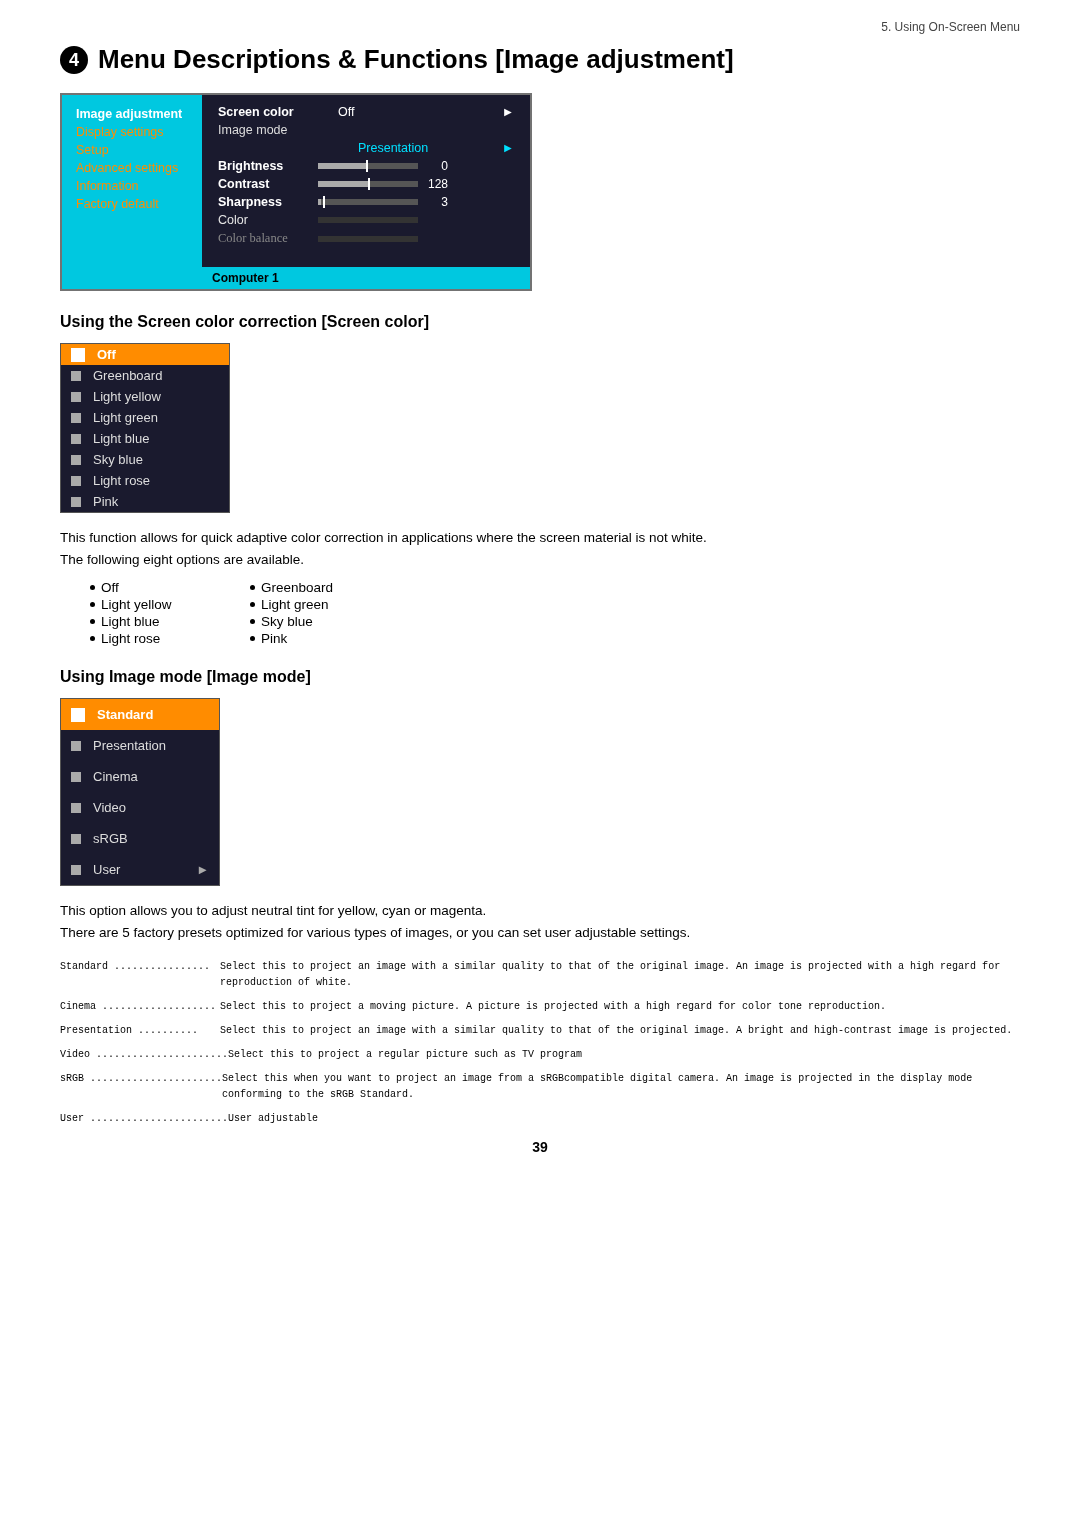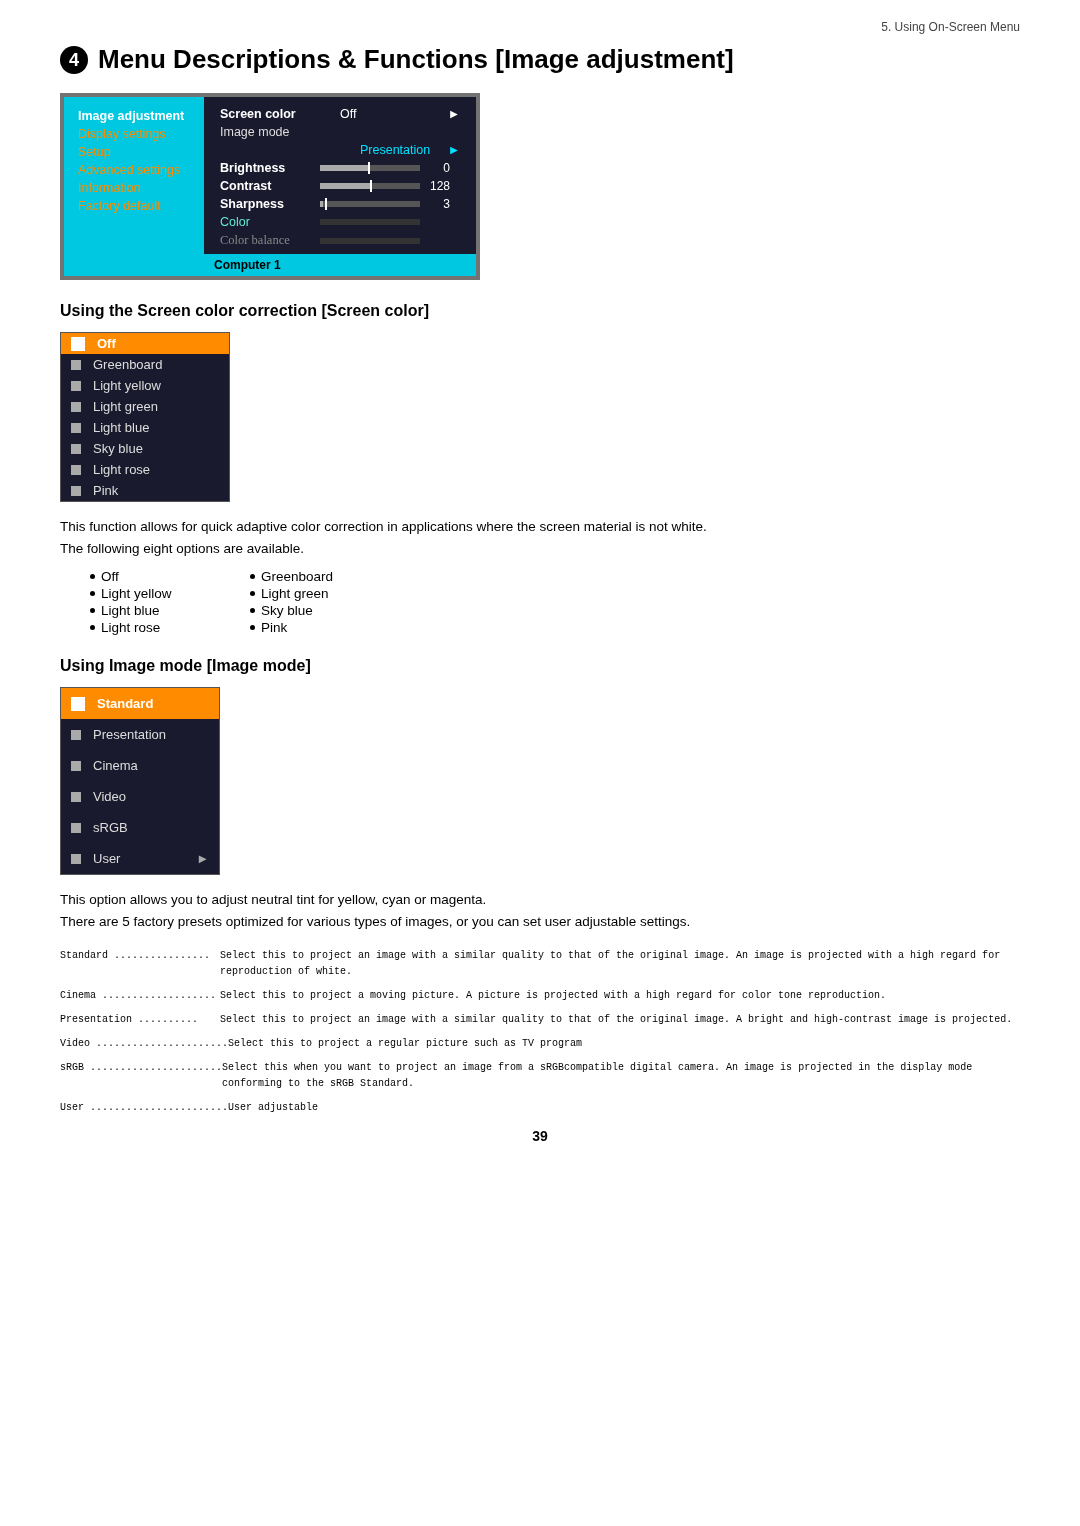--- a/index.html
+++ b/index.html
@@ -37,22 +37,22 @@
       font-size: 18px;
       text-align: center;
       line-height: 28px;
       flex-shrink: 0;
     }
 
     
     .osd-container {
       display: flex;
       margin-bottom: 19px;
-      border: 4px solid #737373;
-      width: 420px;
+      border: 2px solid #737373;
+      width: 472px;
       font-size: 13px;
     }
     .osd-sidebar {
       background: #00c8e0;
       padding: 10px 14px;
       min-width: 140px;
     }
     .osd-sidebar .osd-item {
       color: #fff;
       font-size: 12.5px;
@@ -62,21 +62,21 @@
     .osd-sidebar .osd-item.active {
       background: #00c8e0;
       font-weight: bold;
     }
     .osd-sidebar .osd-item.orange {
       color: #ff8c00;
     }
     .osd-content {
       background: #1a1a2e;
       flex: 1;
-      padding: 10px 16px 2px 16px;
+      padding: 10px 16px 17px 16px;
       color: #ddd;
     }
     .osd-row {
       display: flex;
       align-items: center;
       margin-bottom: 4px;
       font-size: 12.5px;
     }
     .osd-row .label {
       min-width: 100px;
@@ -311,21 +311,21 @@
           <span class="label bold">Sharpness</span>
       <div class="slider-container">
         <div class="osd-slider">
           <div class="fill" style="width:3%"></div>
           <div class="thumb" style="left:5%"></div>
         </div>
         <span class="osd-num">3</span>
       </div>
         </div>
         <div class="osd-row">
-          <span class="label" style="color:#5eead4;">Color</span>
+          <span class="label" style="color:#e5e5e5;">Color</span>
       <div class="slider-container">
         <div class="osd-slider" style="background:#333;">
           <div class="fill" style="width:0%"></div>
         </div>
         <span class="osd-num"></span>
       </div>
         </div>
         <div class="osd-row">
           <span class="label" style="color:#888;font-family:Liberation Serif, serif;">Color balance</span>
       <div class="slider-container">

